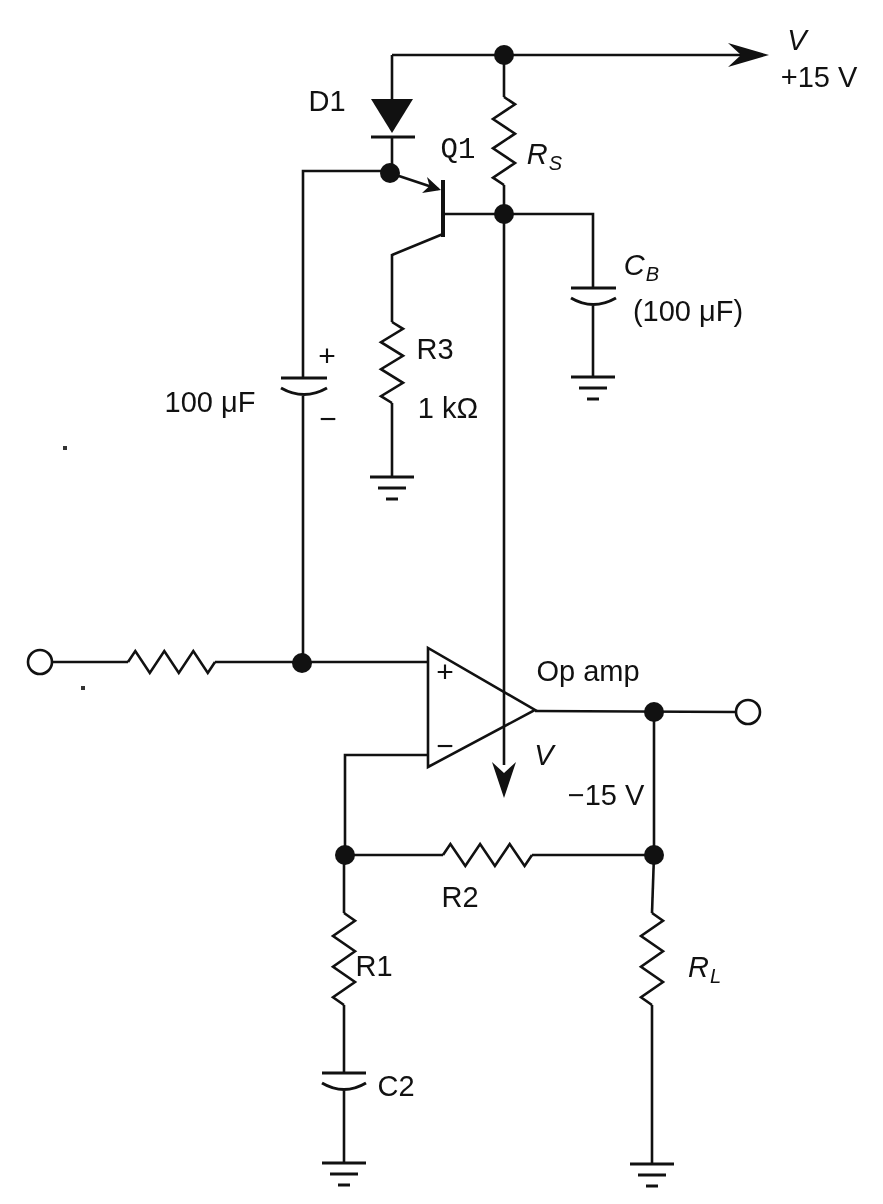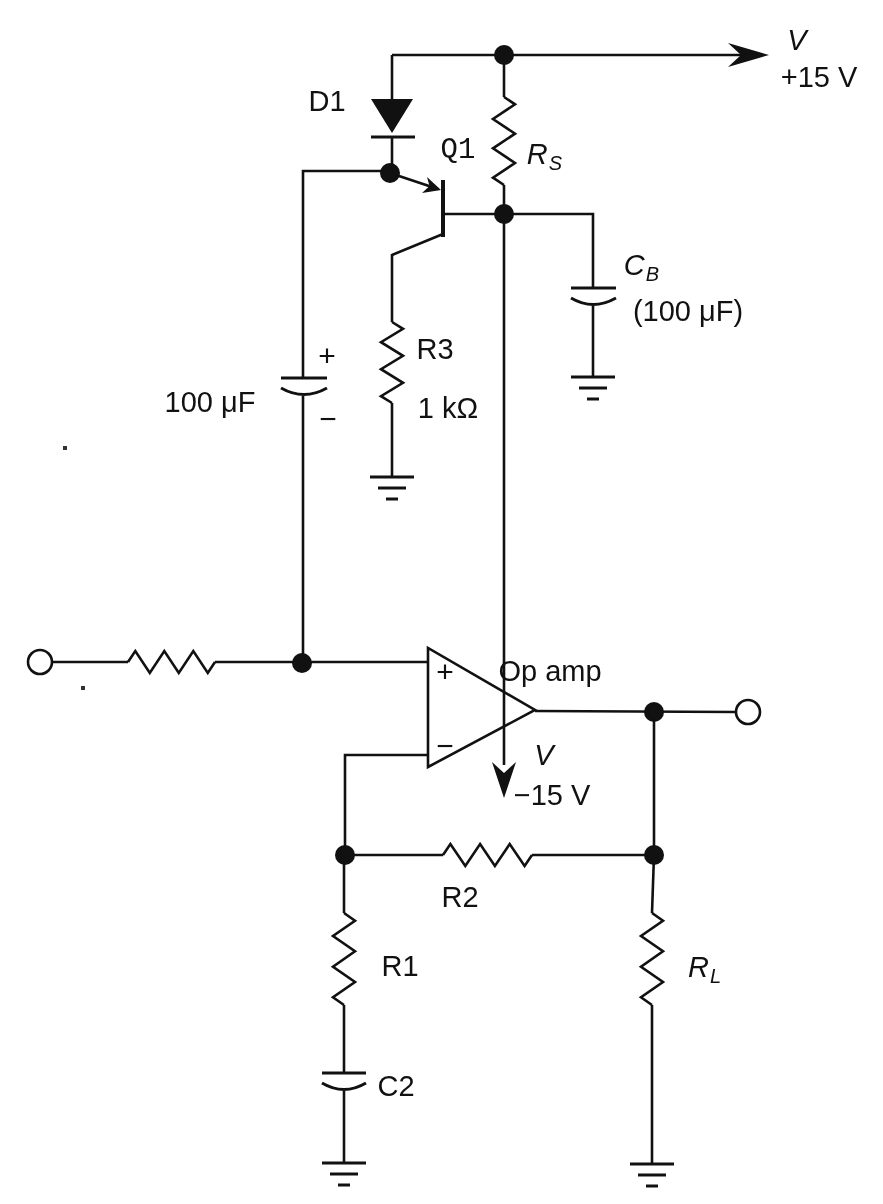--- a/index.html
+++ b/index.html
@@ -192,29 +192,29 @@
   <span class="lbl" style="left:641px; top:265px;"><span class="ital">C</span><span class="sub">B</span></span>
   <span class="lbl" style="left:688px; top:311px;">(100 μF)</span>
 
   <span class="lbl" style="left:210px; top:384px;margin-top:18px;">100 μF</span>
   <span class="lbl sign" style="left:327px; top:356px;">+</span>
   <span class="lbl sign" style="left:328px; top:419px;">−</span>
 
   <span class="lbl" style="left:435px; top:349px;">R3</span>
   <span class="lbl" style="left:448px; top:383px;margin-top:25px;">1 kΩ</span>
 
-  <span class="lbl" style="left:550px; top:671px;">Op amp</span>
+  <span class="lbl" style="left:588px; top:671px;">Op amp</span>
   <span class="lbl sign" style="left:445px; top:672px;">+</span>
   <span class="lbl sign" style="left:445px; top:746px;">−</span>
 
   <span class="lbl ital" style="left:544px; top:755px;">V</span>
-  <span class="lbl" style="left:552px; top:795px;">−15 V</span>
+  <span class="lbl" style="left:606px; top:795px;">−15 V</span>
 
   <span class="lbl" style="left:460px; top:897px;">R2</span>
-  <span class="lbl" style="left:400px; top:966px;">R1</span>
+  <span class="lbl" style="left:374px; top:966px;">R1</span>
   <span class="lbl" style="left:396px; top:1086px;">C2</span>
 
   <span class="lbl" style="left:704px; top:967px;text-align:right;"><span class="ital">R</span><span class="sub">L</span></span>
 
   <span class="speck" style="left:63px; top:446px;"></span>
   <span class="speck" style="left:81px; top:686px;"></span>
 
 </div>
 
 </body></html>

